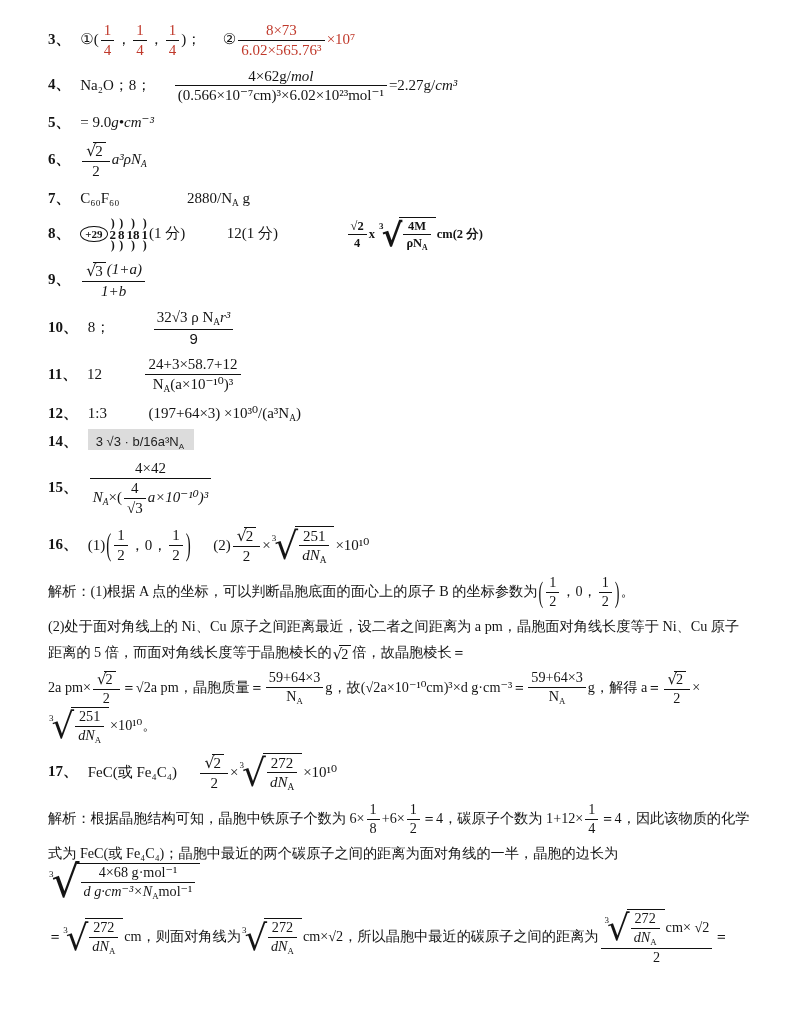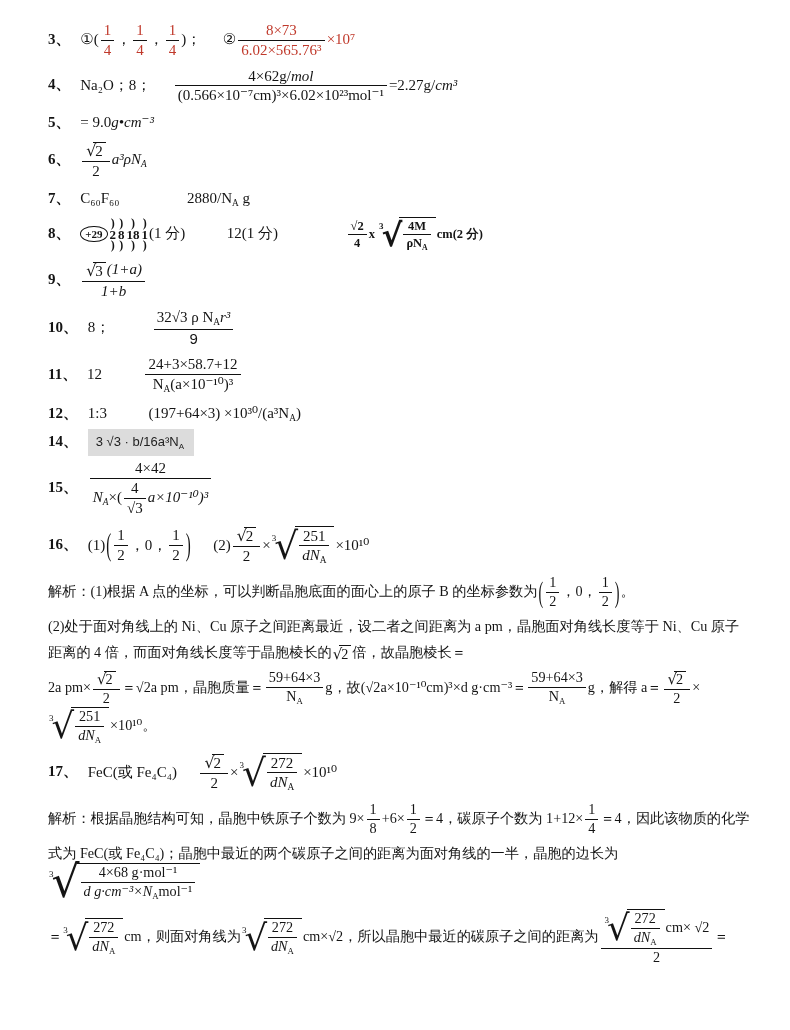--- a/index.html
+++ b/index.html
@@ -27,21 +27,21 @@
   .root.sm .rsign{font-size:1.05em;}
   .root.lg .rsign{font-size:2.5em;}
   .root.xl .rsign{font-size:3.1em;}
   .rbody{display:inline-block;vertical-align:middle;border-top:1.4px solid #111;padding:1px 3px 0 2px;}
   .root.sm .rbody{padding-top:0;}
   .ridx{font-size:9px;vertical-align:0.9em;margin-right:-2px;}
   
   .bigp{display:inline-block;vertical-align:middle;transform:scaleY(2.1);font-weight:normal;padding:0 1px;}
   
   .hl{background:#dcdcdc;font-family:"Liberation Sans","DejaVu Sans",sans-serif;
-      font-size:13px;padding:5px 10px 7px 8px;color:#222;}
+      font-size:13px;padding:5px 10px 1px 8px;color:#222;}
   
   .atom{display:inline-flex;align-items:center;vertical-align:middle;font-weight:bold;}
   .nucleus{border:1.4px solid #111;border-radius:50%;padding:1px 4px;font-size:11px;margin-right:1px;}
   .shell{display:inline-flex;flex-direction:column;align-items:center;line-height:0.52;margin:0 1px;}
   .arc{font-size:12px;font-weight:bold;}
   .snum{font-size:13px;line-height:1;padding:1px 0;}
   .small-formula{font-size:12.5px;font-weight:bold;}
   .exp{font-size:14.2px;}
   .exp .ln{margin-bottom:7px;}
 </style>
@@ -157,37 +157,37 @@
   </div>
 
   <div class="exp">
     <div class="ln wrapok">
       <span>解析：(1)根据 A 点的坐标，可以判断晶胞底面的面心上的原子 B 的坐标参数为</span><span class="bigp">(</span><span class="frac"><span class="num">1</span><span class="den">2</span></span><span>，0，</span><span class="frac"><span class="num">1</span><span class="den">2</span></span><span class="bigp">)</span><span>。</span>
     </div>
     <div class="ln wrapok">
       <span>(2)处于面对角线上的 Ni、Cu 原子之间距离最近，设二者之间距离为 a pm，晶胞面对角线长度等于 Ni、Cu 原子</span>
     </div>
     <div class="ln wrapok">
-      <span>距离的 4 倍，而面对角线长度等于晶胞棱长的</span><span class="root sm"><span class="rsign">√</span><span class="rbody">2</span></span><span>倍，故晶胞棱长＝</span>
+      <span>距离的 5 倍，而面对角线长度等于晶胞棱长的</span><span class="root sm"><span class="rsign">√</span><span class="rbody">2</span></span><span>倍，故晶胞棱长＝</span>
     </div>
     <div class="ln wrapok">
       <span>2a pm×</span><span class="frac"><span class="num"><span class="root sm"><span class="rsign">√</span><span class="rbody">2</span></span></span><span class="den">2</span></span><span>＝√2a pm，晶胞质量＝</span><span class="frac"><span class="num">59+64×3</span><span class="den"><span>N</span><span class="sub">A</span></span></span><span>g，故(√2a×10⁻¹⁰cm)³×d g·cm⁻³＝</span><span class="frac"><span class="num">59+64×3</span><span class="den"><span>N</span><span class="sub">A</span></span></span><span>g，解得 a＝</span><span class="frac"><span class="num"><span class="root sm"><span class="rsign">√</span><span class="rbody">2</span></span></span><span class="den">2</span></span><span>×</span><span class="root lg"><sup class="ridx">3</sup><span class="rsign">√</span><span class="rbody"><span class="frac"><span class="num">251</span><span class="den"><span class="it">d</span><span class="it">N</span><span class="sub">A</span></span></span></span></span><span>×10¹⁰。</span>
     </div>
   </div>
 
   <div class="ln">
     <span class="no">17、</span>
     <span class="b">FeC(或 Fe₄C₄)</span>
     <span class="gap-s"></span>
     <span class="frac b"><span class="num"><span class="root sm"><span class="rsign">√</span><span class="rbody">2</span></span></span><span class="den">2</span></span><span class="b">×</span><span class="root lg b"><sup class="ridx">3</sup><span class="rsign">√</span><span class="rbody"><span class="frac"><span class="num">272</span><span class="den"><span class="it">d</span><span class="it">N</span><span class="sub">A</span></span></span></span></span><span class="b">×10¹⁰</span>
   </div>
 
   <div class="exp">
     <div class="ln wrapok">
-      <span>解析：根据晶胞结构可知，晶胞中铁原子个数为 9×</span><span class="frac"><span class="num">1</span><span class="den">8</span></span><span>+6×</span><span class="frac"><span class="num">1</span><span class="den">2</span></span><span>＝4，碳原子个数为 1+12×</span><span class="frac"><span class="num">1</span><span class="den">4</span></span><span>＝4，因此该物质的化学</span>
+      <span>解析：根据晶胞结构可知，晶胞中铁原子个数为 6×</span><span class="frac"><span class="num">1</span><span class="den">8</span></span><span>+6×</span><span class="frac"><span class="num">1</span><span class="den">2</span></span><span>＝4，碳原子个数为 1+12×</span><span class="frac"><span class="num">1</span><span class="den">4</span></span><span>＝4，因此该物质的化学</span>
     </div>
     <div class="ln wrapok">
       <span>式为 FeC(或 Fe₄C₄)；晶胞中最近的两个碳原子之间的距离为面对角线的一半，晶胞的边长为</span><span class="root xl"><sup class="ridx">3</sup><span class="rsign">√</span><span class="rbody"><span class="frac"><span class="num">4×68 g·mol⁻¹</span><span class="den"><span class="it">d g·cm⁻³×N</span><span class="sub">A</span><span>mol⁻¹</span></span></span></span></span>
     </div>
     <div class="ln wrapok">
       <span>＝</span><span class="root lg"><sup class="ridx">3</sup><span class="rsign">√</span><span class="rbody"><span class="frac"><span class="num">272</span><span class="den"><span class="it">d</span><span class="it">N</span><span class="sub">A</span></span></span></span></span><span>cm</span><span>，则面对角线为</span><span class="root lg"><sup class="ridx">3</sup><span class="rsign">√</span><span class="rbody"><span class="frac"><span class="num">272</span><span class="den"><span class="it">d</span><span class="it">N</span><span class="sub">A</span></span></span></span></span><span>cm×√2，所以晶胞中最近的碳原子之间的距离为</span><span class="frac"><span class="num"><span class="root lg"><sup class="ridx">3</sup><span class="rsign">√</span><span class="rbody"><span class="frac"><span class="num">272</span><span class="den"><span class="it">d</span><span class="it">N</span><span class="sub">A</span></span></span></span></span><span>cm× √2</span></span><span class="den">2</span></span><span>＝</span>
     </div>
 
   </div>
 

